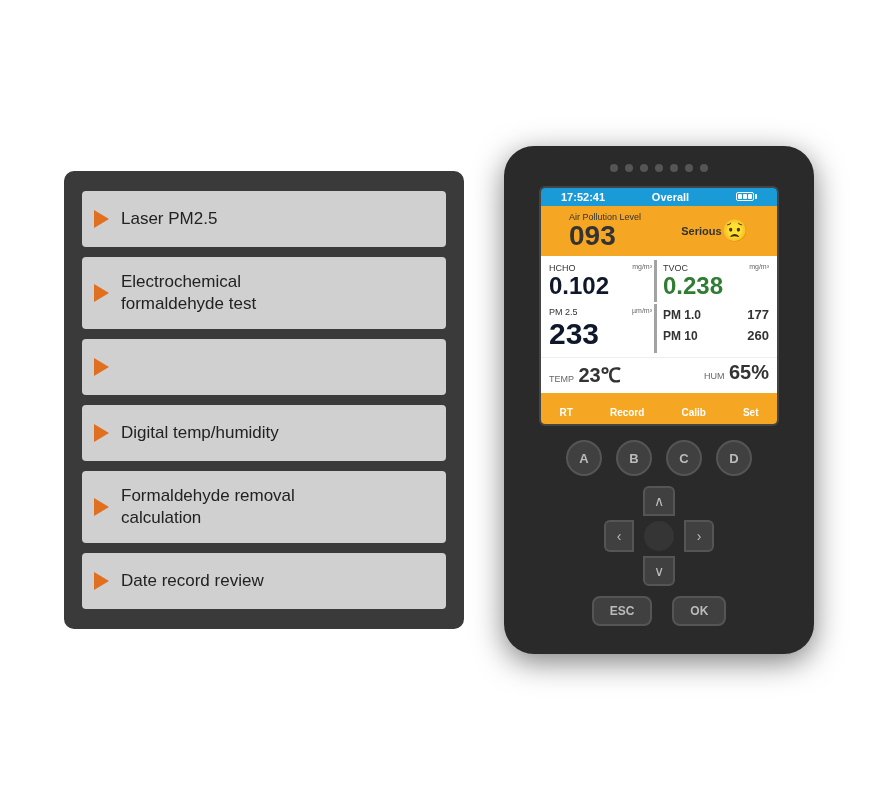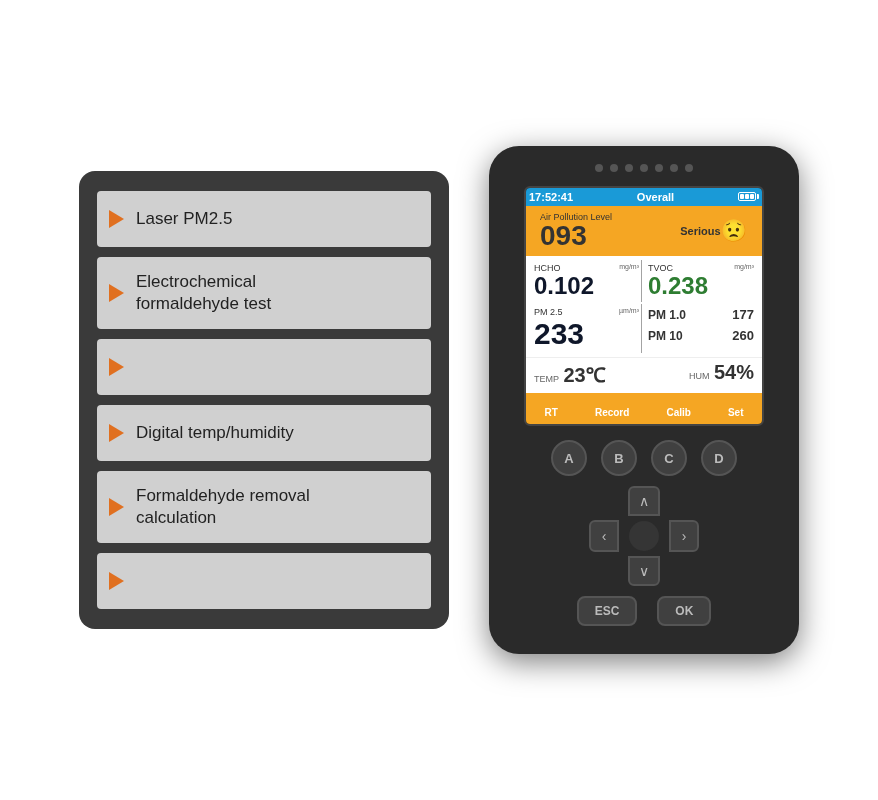--- a/index.html
+++ b/index.html
@@ -18,23 +18,23 @@
       align-items: center;
       justify-content: center;
       width: 878px;
       height: 800px;
       gap: 40px;
     }
 
     
     .left-panel {
       background: #3a3a3a;
-      border-radius: 16px;
+      border-radius: 10px;
       padding: 20px 18px;
-      width: 370px;
+      width: 400px;
       display: flex;
       flex-direction: column;
       gap: 10px;
     }
     .feature-item {
       background: #d0d0d0;
       border-radius: 4px;
       padding: 14px 16px 14px 12px;
       display: flex;
       align-items: center;
@@ -87,21 +87,21 @@
       background: #000;
       border-radius: 6px;
       overflow: hidden;
       border: 2px solid #444;
     }
     .screen-header {
       background: #1a9ad7;
       display: flex;
       justify-content: space-between;
       align-items: center;
-      padding: 3px 3px;
+      padding: 3px 20px;
       font-size: 11px;
       color: white;
     }
     .screen-time { font-weight: bold; }
     .screen-overall { font-weight: bold; }
     .battery-icon {
       display: inline-flex;
       align-items: center;
       gap: 1px;
     }
@@ -124,21 +124,21 @@
     .battery-tip {
       width: 2px;
       height: 5px;
       background: white;
       border-radius: 0 1px 1px 0;
     }
 
     
     .aqi-section {
       background: #f5a623;
-      padding: 6px 14px;
+      padding: 6px 28px;
       display: flex;
       align-items: center;
       justify-content: space-between;
     }
     .aqi-left {}
     .aqi-label { font-size: 9px; color: #333; }
     .aqi-value { font-size: 28px; font-weight: bold; color: #333; line-height: 1; }
     .aqi-right {
       display: flex;
       flex-direction: row;
@@ -155,21 +155,21 @@
       background: white;
       display: grid;
       grid-template-columns: 1fr 1fr;
       padding: 4px 6px;
       gap: 2px 4px;
     }
     .reading-cell {
       padding: 3px 2px;
     }
     .reading-cell.border-right {
-      border-right: 1px solid #a3a3a3;
+      border-right: 3px solid #a3a3a3;
     }
     .reading-name {
       font-size: 9px;
       color: #333;
       display: flex;
       justify-content: space-between;
     }
     .reading-unit { font-size: 7px; color: #666; }
     .reading-value {
       font-size: 24px;
@@ -313,20 +313,21 @@
     </div>
 
 
     <div class="feature-item">
       <div class="arrow-icon"></div>
       <span class="feature-label">Formaldehyde removal<br>calculation</span>
     </div>
 
     <div class="feature-item">
       <div class="arrow-icon"></div>
+      <span class="feature-label">Date record review</span>
     </div>
 
   </div>
 
   <div class="device">
 
     <div class="device-dots">
       <div class="dot"></div>
       <div class="dot"></div>
       <div class="dot"></div>
@@ -403,21 +404,21 @@
       <div class="temp-hum-row">
         <div>
           <span class="small-label">TEMP</span>
           <span class="temp-val">
             <span>23</span><span>℃</span>
           </span>
         </div>
         <div>
           <span class="small-label">HUM</span>
           <span class="hum-val">
-            <span>54</span><span>%</span>
+            <span>65</span><span>%</span>
           </span>
         </div>
       </div>
 
       <div class="screen-tabs">
         <span class="tab-item">RT</span>
         <span class="tab-item">Record</span>
         <span class="tab-item">Calib</span>
         <span class="tab-item">Set</span>
       </div>

